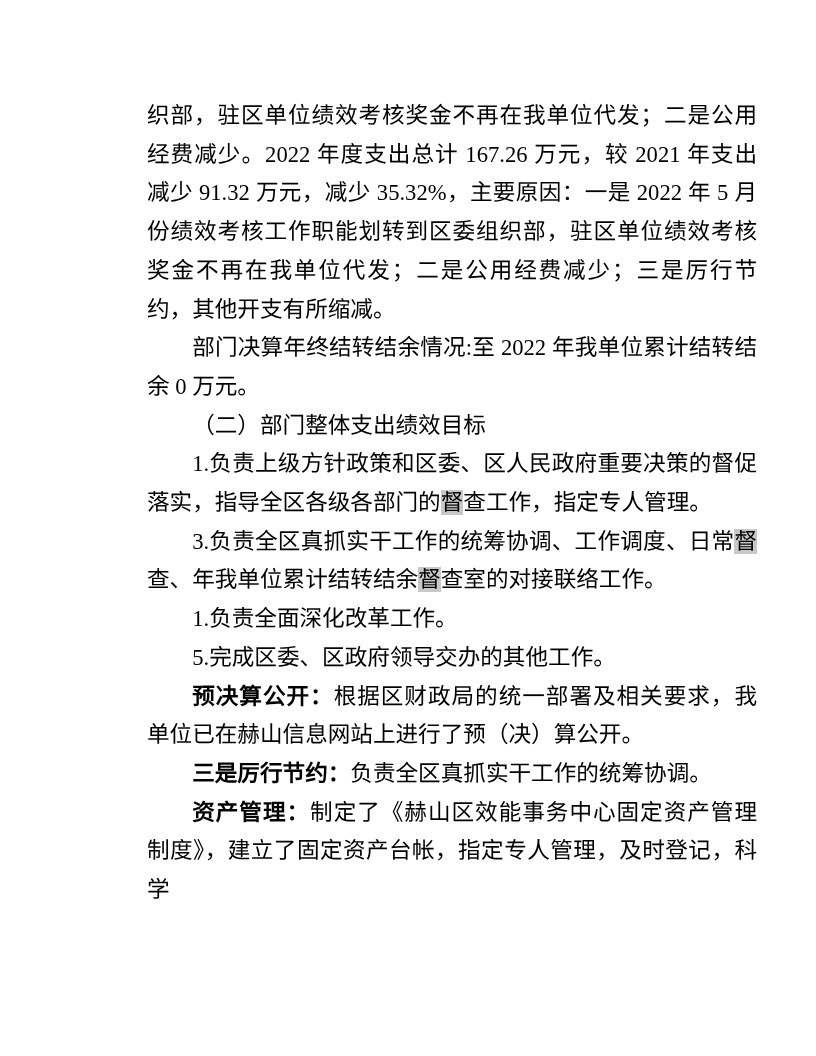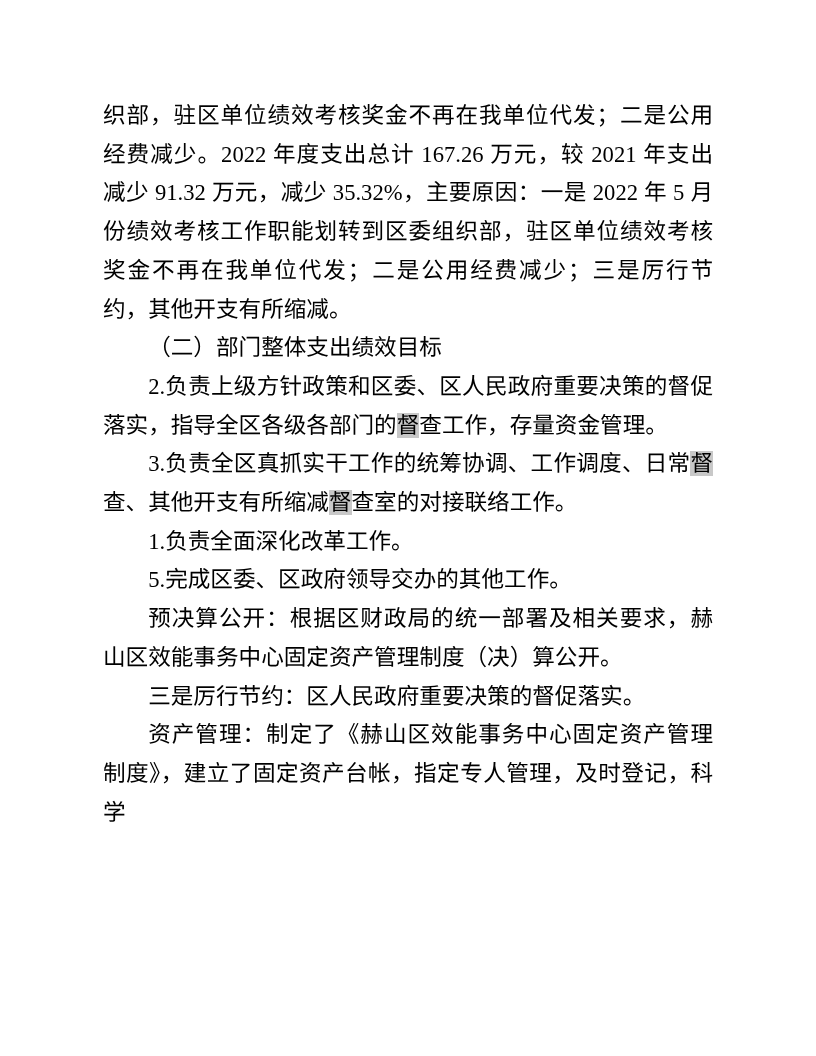--- a/index.html
+++ b/index.html
@@ -11,62 +11,64 @@
     position: relative;
     width: 816px;
     height: 1056px;
     background: #ffffff;
     box-sizing: border-box;
     padding: 97px 103px 0 103px;
     overflow: hidden;
   }
   .text-block {
     width: 610px;
+    margin-left: 44px;
   }
   .para {
     margin: 0;
     padding: 0;
     font-family: "Liberation Serif", "DejaVu Serif", serif;
     font-size: 22.6px;
     line-height: 38.7px;
     color: #000000;
     text-align: justify;
     text-justify: inter-character;
     letter-spacing: 0;
   }
   .indent {
     text-indent: 2em;
   }
   .run-bold {
-    font-weight: normal;
+    font-weight: bold;
   }
   .run-hl {
     background-color: var(--hl, #c8c8c8);
   }
 </style>
 </head>
 <body>
 
 <div class="page">
   <main class="text-block">
 
     <p class="para"><span>织部，驻区单位绩效考核奖金不再在我单位代发；二是公用经费减少。2022 年度支出总计 167.26 万元，较 2021 年支出减少 91.32 万元，减少 35.32%，主要原因：一是 2022 年 5 月份绩效考核工作职能划转到区委组织部，驻区单位绩效考核奖金不再在我单位代发；二是公用经费减少；三是厉行节约，其他开支有所缩减。</span></p>
 
+    <p class="para indent"><span>部门决算年终结转结余情况:至 2022 年我单位累计结转结余 0 万元。</span></p>
 
     <p class="para indent"><span>（二）部门整体支出绩效目标</span></p>
 
-    <p class="para indent"><span>2.负责上级方针政策和区委、区人民政府重要决策的督促落实，指导全区各级各部门的</span><span class="run-hl">督</span><span>查工作，存量资金管理。</span></p>
+    <p class="para indent"><span>1.负责上级方针政策和区委、区人民政府重要决策的督促落实，指导全区各级各部门的</span><span class="run-hl">督</span><span>查工作，指定专人管理。</span></p>
 
 
-    <p class="para indent"><span>3.负责全区真抓实干工作的统筹协调、工作调度、日常</span><span class="run-hl">督</span><span>查、其他开支有所缩减</span><span class="run-hl">督</span><span>查室的对接联络工作。</span></p>
+    <p class="para indent"><span>3.负责全区真抓实干工作的统筹协调、工作调度、日常</span><span class="run-hl">督</span><span>查、年我单位累计结转结余</span><span class="run-hl">督</span><span>查室的对接联络工作。</span></p>
 
     <p class="para indent"><span>1.负责全面深化改革工作。</span></p>
 
     <p class="para indent"><span>5.完成区委、区政府领导交办的其他工作。</span></p>
 
-    <p class="para indent"><span class="run-bold">预决算公开：</span><span>根据区财政局的统一部署及相关要求，赫山区效能事务中心固定资产管理制度（决）算公开。</span></p>
+    <p class="para indent"><span class="run-bold">预决算公开：</span><span>根据区财政局的统一部署及相关要求，我单位已在赫山信息网站上进行了预（决）算公开。</span></p>
 
-    <p class="para indent"><span class="run-bold">三是厉行节约：</span><span>区人民政府重要决策的督促落实。</span></p>
+    <p class="para indent"><span class="run-bold">三是厉行节约：</span><span>负责全区真抓实干工作的统筹协调。</span></p>
 
     <p class="para indent"><span class="run-bold">资产管理：</span><span>制定了《赫山区效能事务中心固定资产管理制度》，建立了固定资产台帐，指定专人管理，及时登记，科学</span></p>
 
   </main>
 </div>
 
 </body></html>

